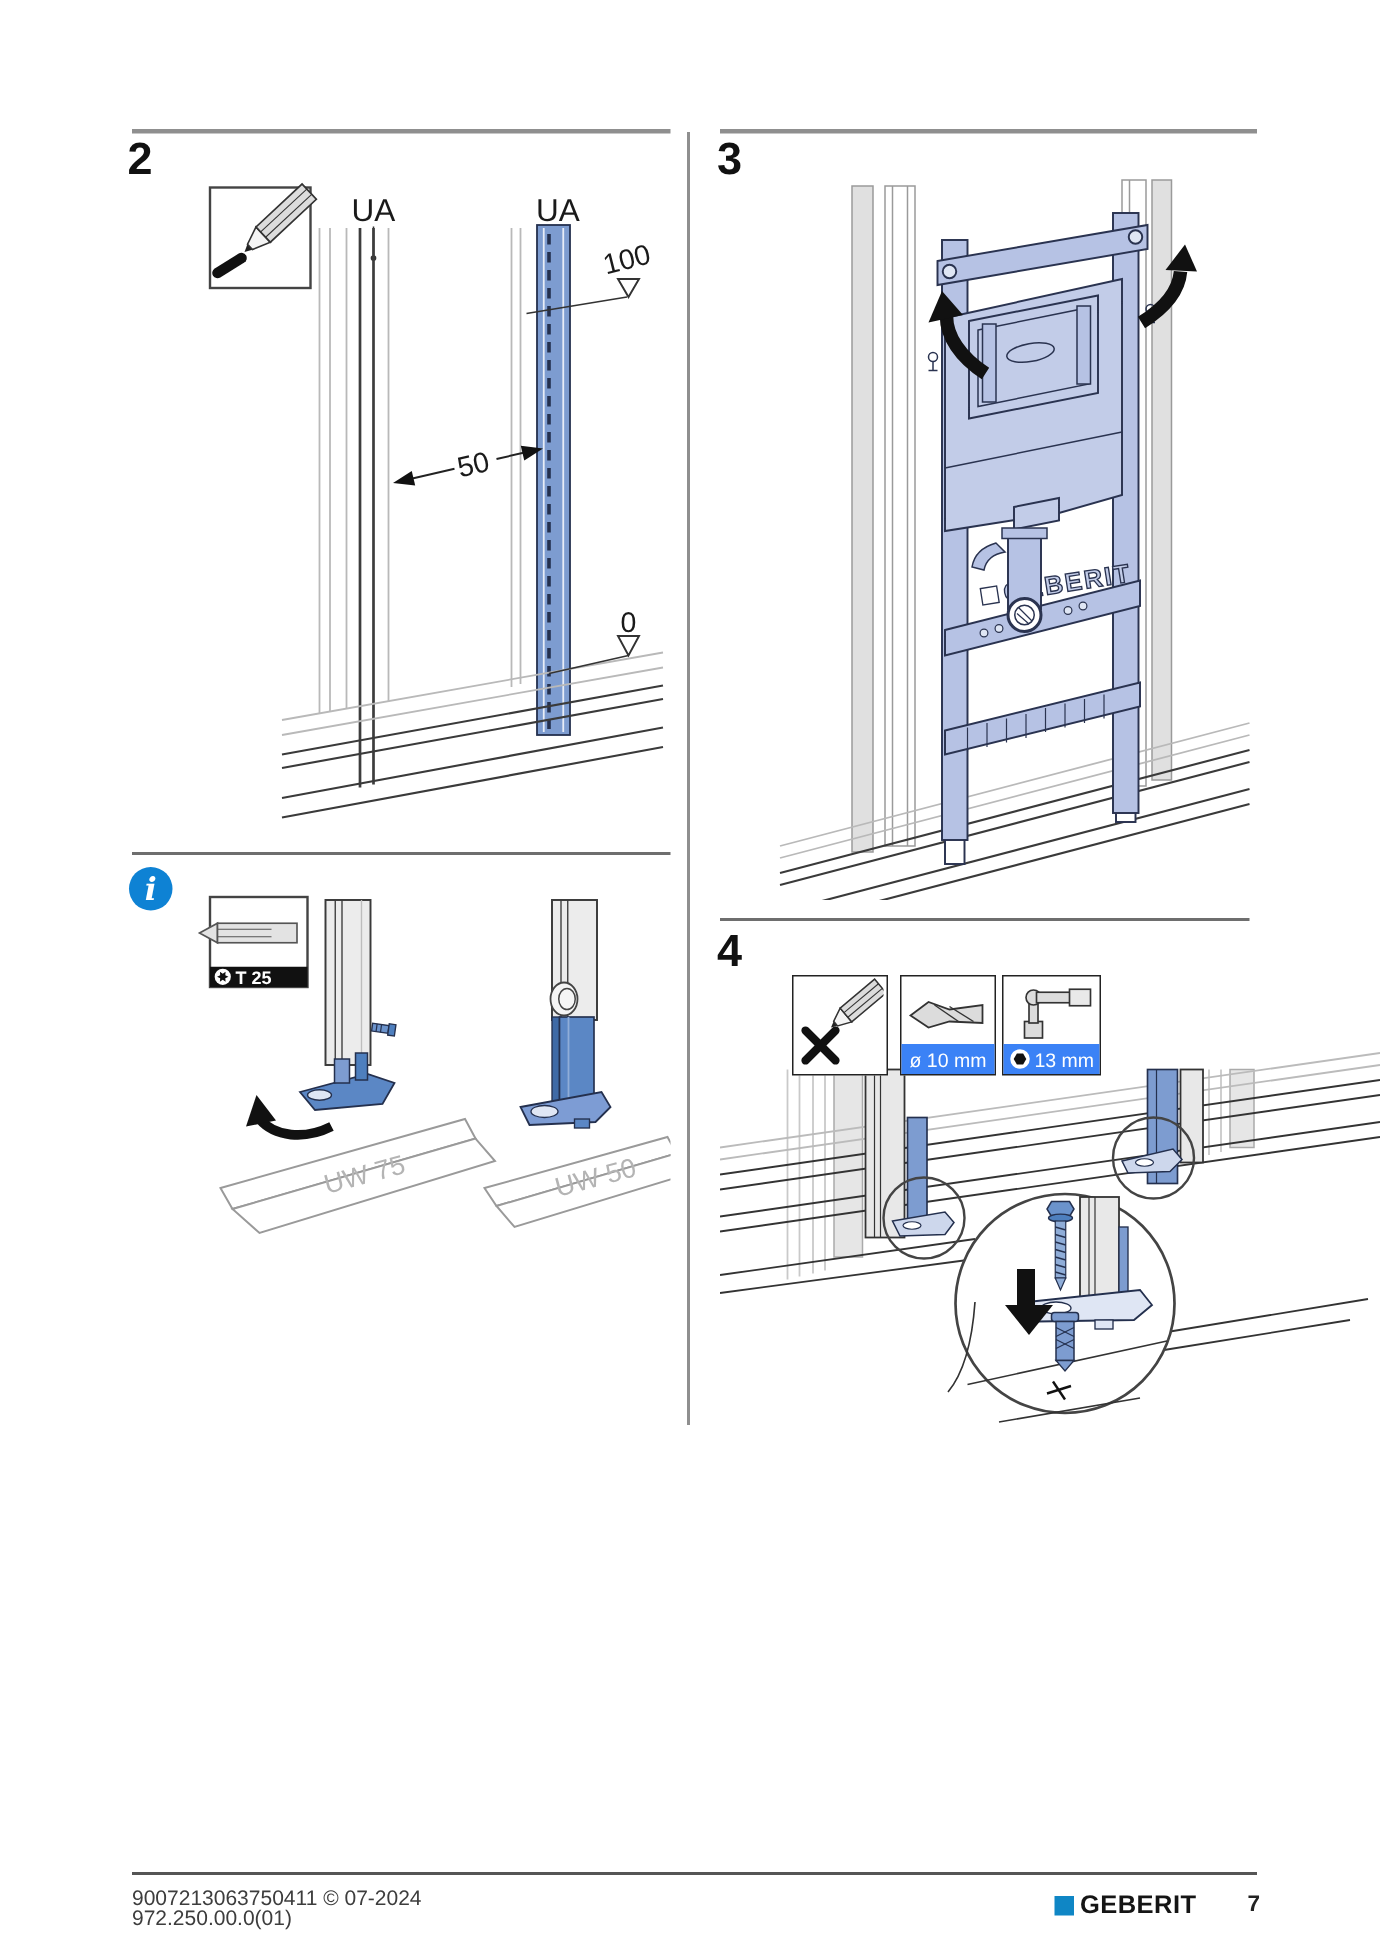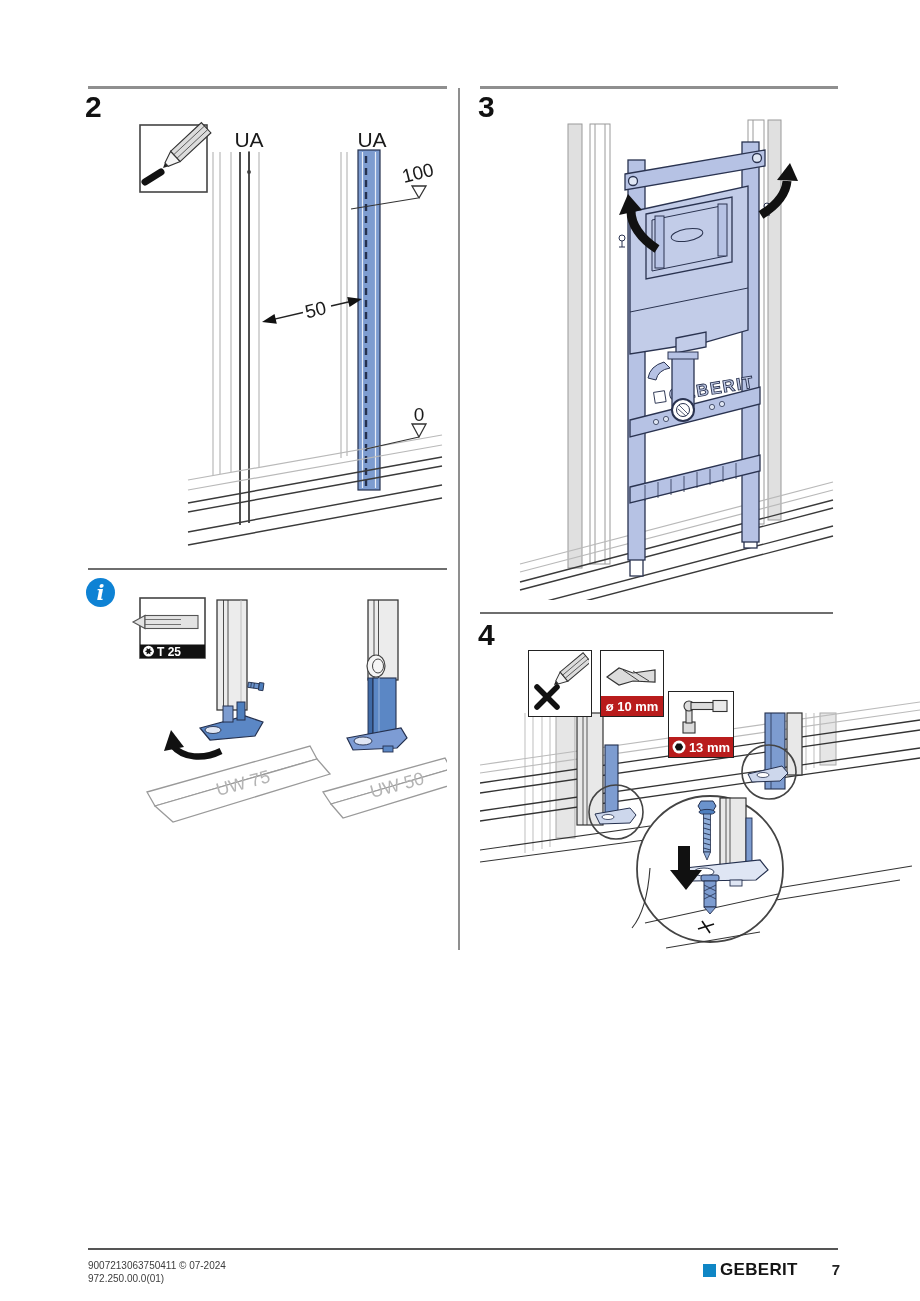--- a/index.html
+++ b/index.html
@@ -6,24 +6,24 @@
   body{width:920px;height:1301px;position:relative;font-family:"Liberation Sans",sans-serif;color:#1a1a1a;}
   .abs{position:absolute;}
   .rule-thick{position:absolute;height:3px;background:#8f8f8f;}
   .rule-thin{position:absolute;height:1.5px;background:#6e6e6e;}
   .vrule{position:absolute;width:2px;background:#8f8f8f;}
   .step-no{position:absolute;font-size:30px;font-weight:bold;line-height:1;color:#111;}
   .info-badge{position:absolute;left:86px;top:578px;width:29px;height:29px;border-radius:50%;
     background:#0e82d4;color:#fff;display:flex;align-items:center;justify-content:center;
     font-family:"DejaVu Serif",serif;font-weight:bold;font-style:italic;font-size:21px;}
   .toolbox{position:absolute;background:#fff;border:1.8px solid #222;box-sizing:border-box;}
-  .toolbox .bar{position:absolute;left:0;right:0;bottom:0;height:20px;background:#b91c1c;color:#fff;
+  .toolbox .bar{position:absolute;left:0;right:0;bottom:0;height:20px;background:#3b82f6;color:#fff;
     display:flex;align-items:center;justify-content:center;gap:3px;
-    font-size:13px;font-weight:bold;white-space:nowrap;}
-  .footer-small{position:absolute;left:88px;top:1259px;font-size:10px;line-height:13px;color:#3d3d3d;}
+    font-size:13px;font-weight:normal;white-space:nowrap;}
+  .footer-small{position:absolute;left:88px;top:1259px;font-size:14px;line-height:13px;color:#3d3d3d;}
   .brand{position:absolute;left:703px;top:1260px;display:flex;align-items:center;gap:4px;}
   .brand .sq{width:13px;height:13px;background:#0f86c5;}
   .brand .txt{font-size:17px;font-weight:800;letter-spacing:0.3px;color:#151515;}
   .pageno{position:absolute;left:820px;top:1261px;width:20px;text-align:right;font-size:15px;font-weight:bold;color:#222;}
   svg text{font-family:"Liberation Sans",sans-serif;}
 </style>
 </head>
 <body>
 
 <div class="rule-thick" style="left:88px;top:86px;width:359px;"></div>
@@ -385,21 +385,21 @@
 <div class="toolbox" style="left:600px;top:650px;width:64px;height:67px;">
   <svg width="60" height="43" viewBox="0 0 60 43">
     <polygon points="6,26 18,17 32,22 54,19 54,31 32,30 18,34" fill="#dcdcdc" stroke="#333" stroke-width="1.2"></polygon>
     <line x1="22" y1="19" x2="38" y2="30" stroke="#333" stroke-width="0.9"></line>
     <line x1="32" y1="20" x2="48" y2="30" stroke="#333" stroke-width="0.9"></line>
   </svg>
   <div class="bar">
     <span>ø 10 mm</span>
   </div>
 </div>
-<div class="toolbox" style="left:668px;top:650px;width:66px;height:67px;margin-top:41px;">
+<div class="toolbox" style="left:668px;top:650px;width:66px;height:67px;">
   <svg width="62" height="43" viewBox="0 0 62 43">
     <rect x="14" y="30" width="12" height="11" fill="#dcdcdc" stroke="#333" stroke-width="1.1"></rect>
     <rect x="17" y="18" width="6" height="13" fill="#dcdcdc" stroke="#333" stroke-width="1.1"></rect>
     <circle cx="20" cy="14" r="5" fill="#dcdcdc" stroke="#333" stroke-width="1.1"></circle>
     <rect x="22" y="10.5" width="24" height="7" fill="#dcdcdc" stroke="#333" stroke-width="1.1"></rect>
     <rect x="44" y="8.5" width="14" height="11" fill="#e9e9e9" stroke="#333" stroke-width="1.1"></rect>
   </svg>
   <div class="bar">
     <svg width="14" height="14" viewBox="0 0 14 14">
       <circle cx="7" cy="7" r="6.5" fill="#fff"></circle>

